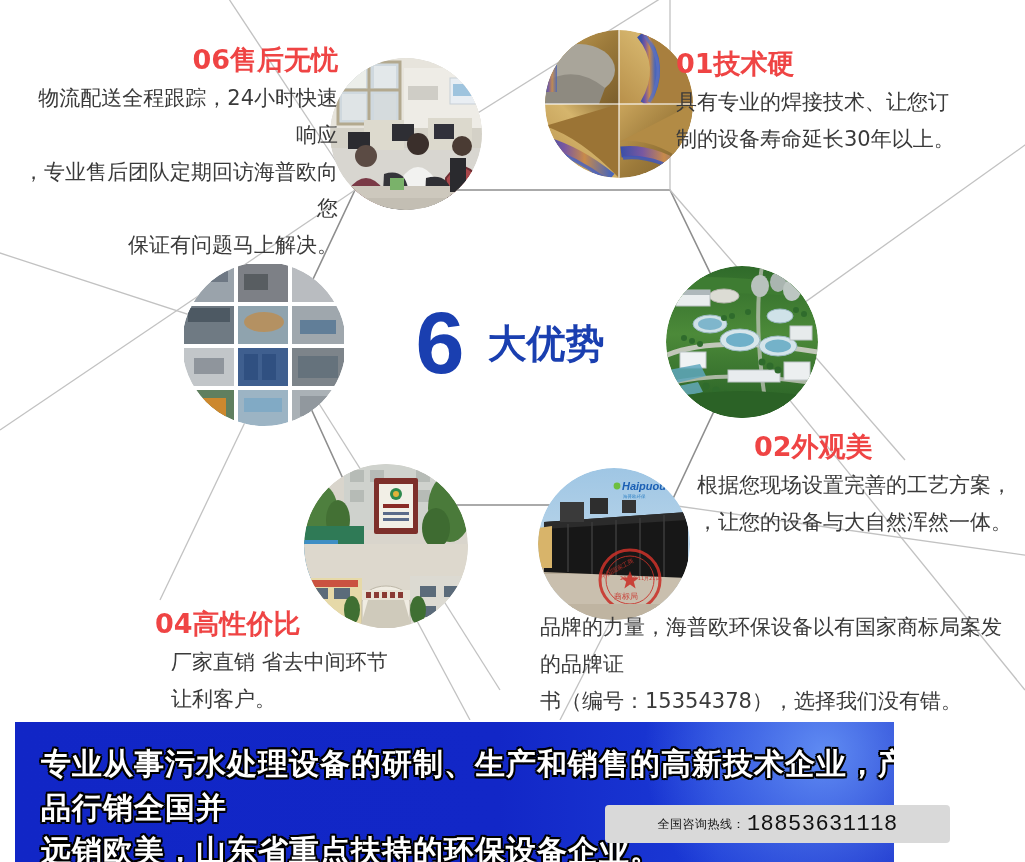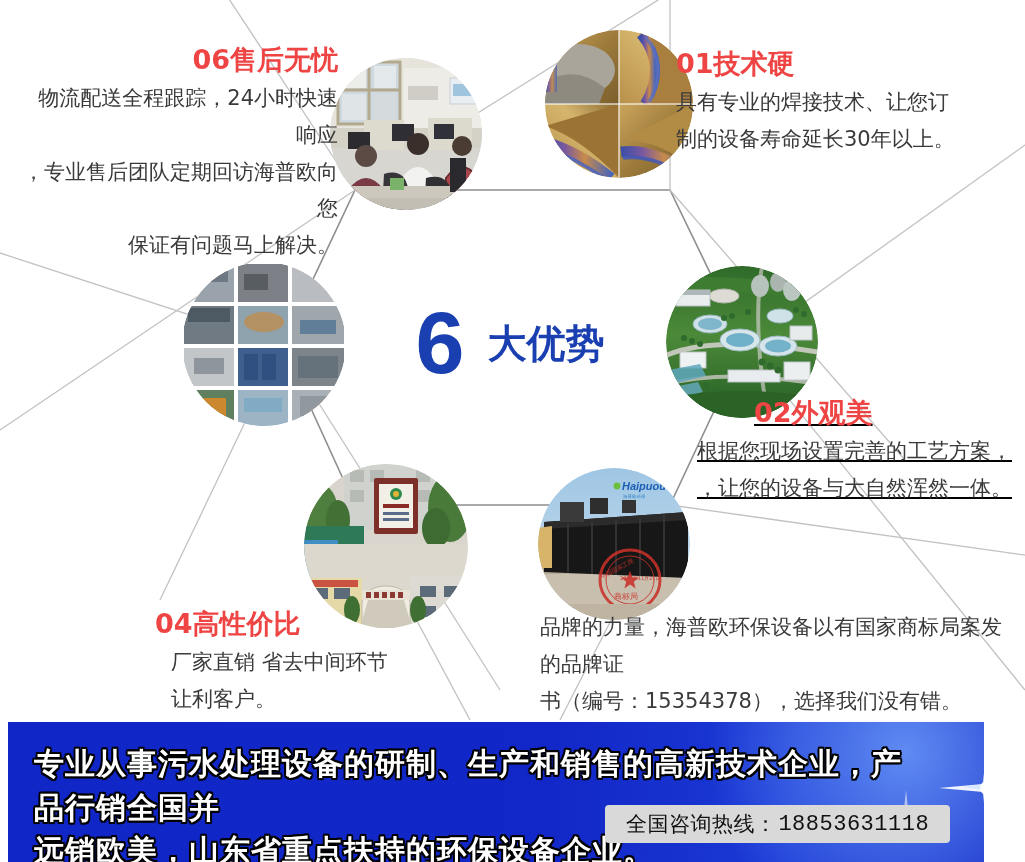--- a/index.html
+++ b/index.html
@@ -47,21 +47,21 @@
   .block .bd {
     font-size:21px; color:#3a3a3a; line-height:1.75;
     margin-top:5px;
     font-family:"DejaVu Sans","Liberation Sans",sans-serif;
   }
   .ta-r { text-align:right; }
   .ta-l { text-align:left; }
 
   
   #banner {
-    position:absolute; left:8px; top:722px; width:976px; height:140px;
+    position:absolute; left:15px; top:722px; width:879px; height:140px;
     background:#1226c4;
     overflow:hidden;
   }
   #banner .bg-grad {
     position:absolute; inset:0;
     background:
       radial-gradient(circle at 92% 22%, rgba(120,170,255,.75) 0%, rgba(120,170,255,0) 22%),
       linear-gradient(90deg,#1126c6 0%,#1227c7 55%,#1b3ad6 80%,#1228c8 100%);
   }
   .spark { position:absolute; pointer-events:none; }
@@ -76,21 +76,21 @@
     font-family:"DejaVu Sans","Liberation Sans",sans-serif;
   }
   #banner .btext .l2 { display:block; }
   #hotline {
     position:absolute; left:605px; top:805px; width:345px; height:38px;
     background:#d9d9d9; border-radius:4px;
     display:flex; align-items:center; justify-content:center;
     color:#111; font-size:19px; letter-spacing:0.5px;
     font-family:"DejaVu Serif","Liberation Serif",serif;
   }
-  #hotline .hl-label { font-size:21px; font-family:"DejaVu Sans","Liberation Sans",sans-serif; }
+  #hotline .hl-label { font-size:12px; font-family:"DejaVu Sans","Liberation Sans",sans-serif; }
   #hotline .hl-num { font-size:22px; margin-left:2px; font-family:Liberation Mono, monospace; }
 </style>
 </head>
 <body>
 
 <div id="root">
 
   <svg id="hexlines" viewBox="0 0 1025 720" preserveAspectRatio="none">
     <g fill="none" stroke="#b5b5b5" stroke-width="1.4">
 
@@ -482,21 +482,21 @@
   </div>
 
   <div class="block ta-l" style="left:676px; top:48px; width:320px;">
     <div class="hd">01技术硬</div>
     <div class="bd">
       <div>具有专业的焊接技术、让您订</div>
       <div>制的设备寿命延长30年以上。</div>
     </div>
   </div>
 
-  <div class="block ta-r" style="left:640px; top:397px; width:372px;text-decoration:underline;">
+  <div class="block ta-r" style="left:640px; top:431px; width:372px;">
     <div class="hd" style="text-align:left; margin-left:114px;">02外观美</div>
     <div class="bd">
       <div>根据您现场设置完善的工艺方案，</div>
       <div>，让您的设备与大自然浑然一体。</div>
     </div>
   </div>
 
   <div class="block ta-l" style="left:540px; top:604px; width:470px;">
     <div class="bd">
       <div>品牌的力量，海普欧环保设备以有国家商标局案发的品牌证</div>

